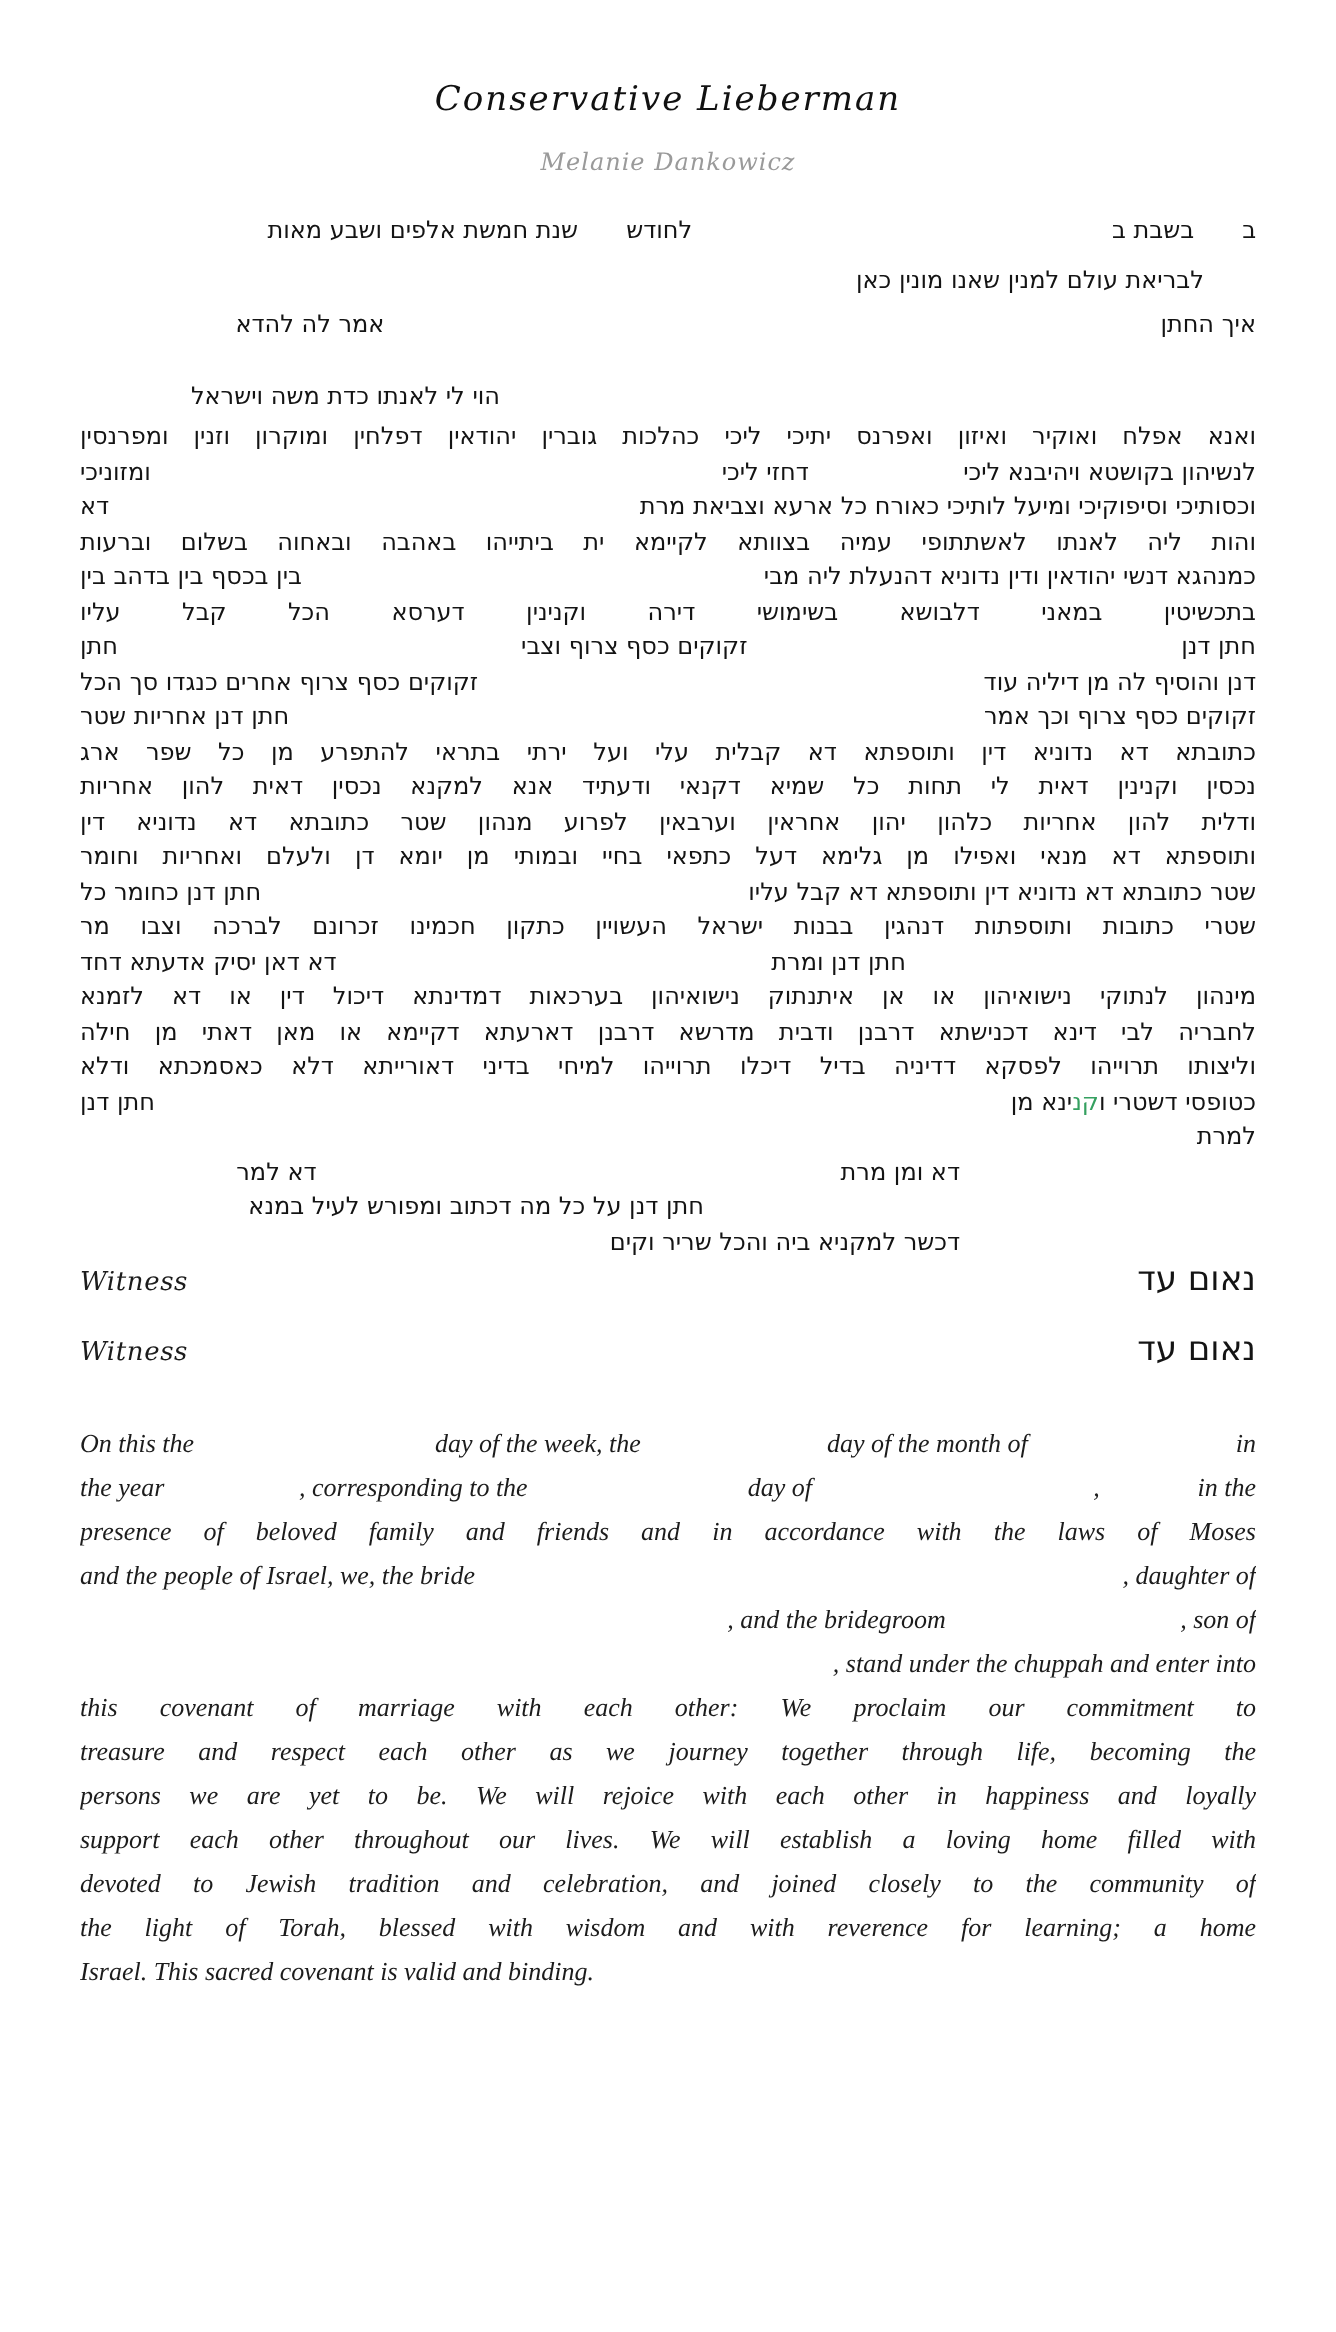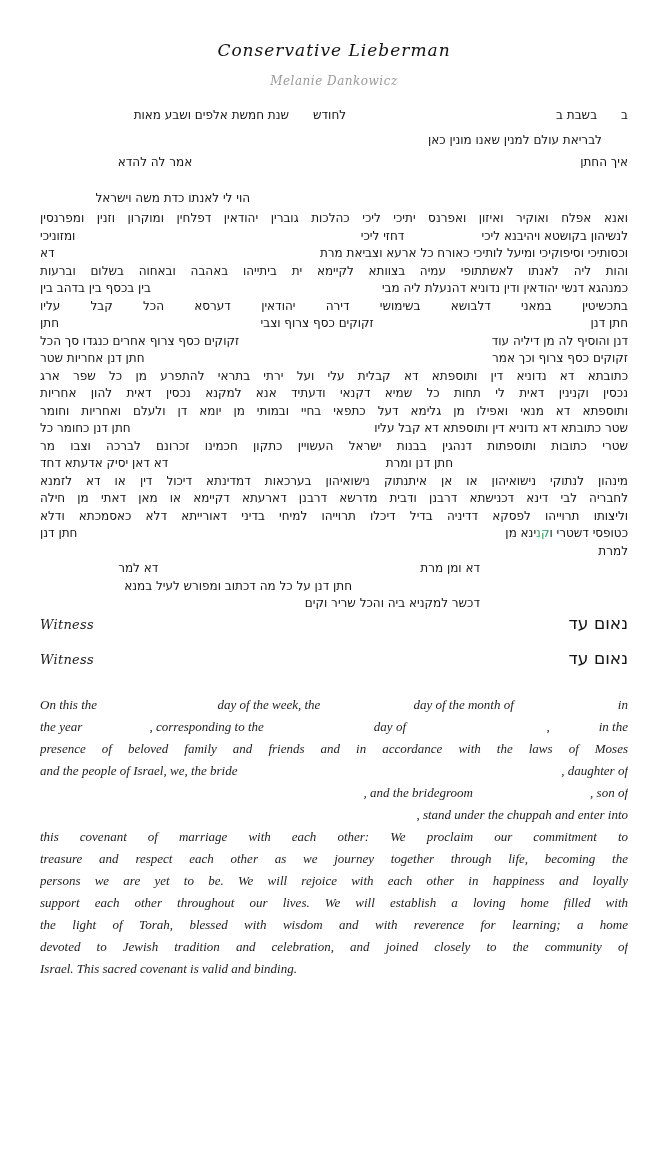--- a/index.html
+++ b/index.html
@@ -106,40 +106,41 @@
         <span class="seg">וכסותיכי וסיפוקיכי ומיעל לותיכי כאורח כל ארעא וצביאת מרת</span>
         <span class="gap" style="flex-grow: 1;"></span>
         <span class="seg">דא</span>
       </div>
       <div class="tline just">והות ליה לאנתו לאשתתופי עמיה בצוותא לקיימא ית ביתייהו באהבה ובאחוה בשלום וברעות</div>
       <div class="fline">
         <span class="seg">כמנהגא דנשי יהודאין ודין נדוניא דהנעלת ליה מבי</span>
         <span class="gap" style="flex-grow: 1;"></span>
         <span class="seg">בין בכסף בין בדהב בין</span>
       </div>
-      <div class="tline just">בתכשיטין במאני דלבושא בשימושי דירה יהודאין דערסא הכל קבל עליו</div>
+      <div class="tline just">בתכשיטין במאני דלבושא בשימושי דירה וקנינין דערסא הכל קבל עליו</div>
       <div class="fline">
         <span class="seg">חתן דנן</span>
         <span class="gap" style="flex-grow: 170;"></span>
         <span class="seg">זקוקים כסף צרוף וצבי</span>
         <span class="gap" style="flex-grow: 158;"></span>
         <span class="seg">חתן</span>
       </div>
       <div class="fline">
         <span class="seg">דנן והוסיף לה מן דיליה עוד</span>
         <span class="gap" style="flex-grow: 1;"></span>
         <span class="seg">זקוקים כסף צרוף אחרים כנגדו סך הכל</span>
       </div>
       <div class="fline">
         <span class="seg">זקוקים כסף צרוף וכך אמר</span>
         <span class="gap" style="flex-grow: 1;"></span>
         <span class="seg">חתן דנן אחריות שטר</span>
       </div>
       <div class="tline just">כתובתא דא נדוניא דין ותוספתא דא קבלית עלי ועל ירתי בתראי להתפרע מן כל שפר ארג</div>
       <div class="tline just">נכסין וקנינין דאית לי תחות כל שמיא דקנאי ודעתיד אנא למקנא נכסין דאית להון אחריות</div>
+      <div class="tline just">ודלית להון אחריות כלהון יהון אחראין וערבאין לפרוע מנהון שטר כתובתא דא נדוניא דין</div>
       <div class="tline just">ותוספתא דא מנאי ואפילו מן גלימא דעל כתפאי בחיי ובמותי מן יומא דן ולעלם ואחריות וחומר</div>
       <div class="fline">
         <span class="seg">שטר כתובתא דא נדוניא דין ותוספתא דא קבל עליו</span>
         <span class="gap" style="flex-grow: 1;"></span>
         <span class="seg">חתן דנן כחומר כל</span>
       </div>
       <div class="tline just">שטרי כתובות ותוספתות דנהגין בבנות ישראל העשויין כתקון חכמינו זכרונם לברכה וצבו מר</div>
       <div class="fline">
         <span class="gap" style="width: 175px; flex: 0 0 auto;"></span>
         <span class="seg">חתן דנן ומרת</span>
@@ -220,22 +221,22 @@
         <span class="seg">, son of</span>
       </div>
       <div class="fline">
         <span class="gap" style="flex-grow: 1;"></span>
         <span class="seg">, stand under the chuppah and enter into</span>
       </div>
       <div class="tline just">this covenant of marriage with each other: We proclaim our commitment to</div>
       <div class="tline just">treasure and respect each other as we journey together through life, becoming the</div>
       <div class="tline just">persons we are yet to be. We will rejoice with each other in happiness and loyally</div>
       <div class="tline just">support each other throughout our lives. We will establish a loving home filled with</div>
+      <div class="tline just">devoted to Jewish tradition and celebration, and joined closely to the community of</div>
       <div class="tline just">the light of Torah, blessed with wisdom and with reverence for learning; a home</div>
-      <div class="tline just">devoted to Jewish tradition and celebration, and joined closely to the community of</div>
       <div class="tline">Israel. This sacred covenant is valid and binding.</div>
     </div>
 
   <div class="sig">
     <div class="row">
       <span class="en-script">Bride</span>
       <span class="heb">כלה</span>
     </div>
     <div class="row">
       <span class="en-script">Groom</span>

